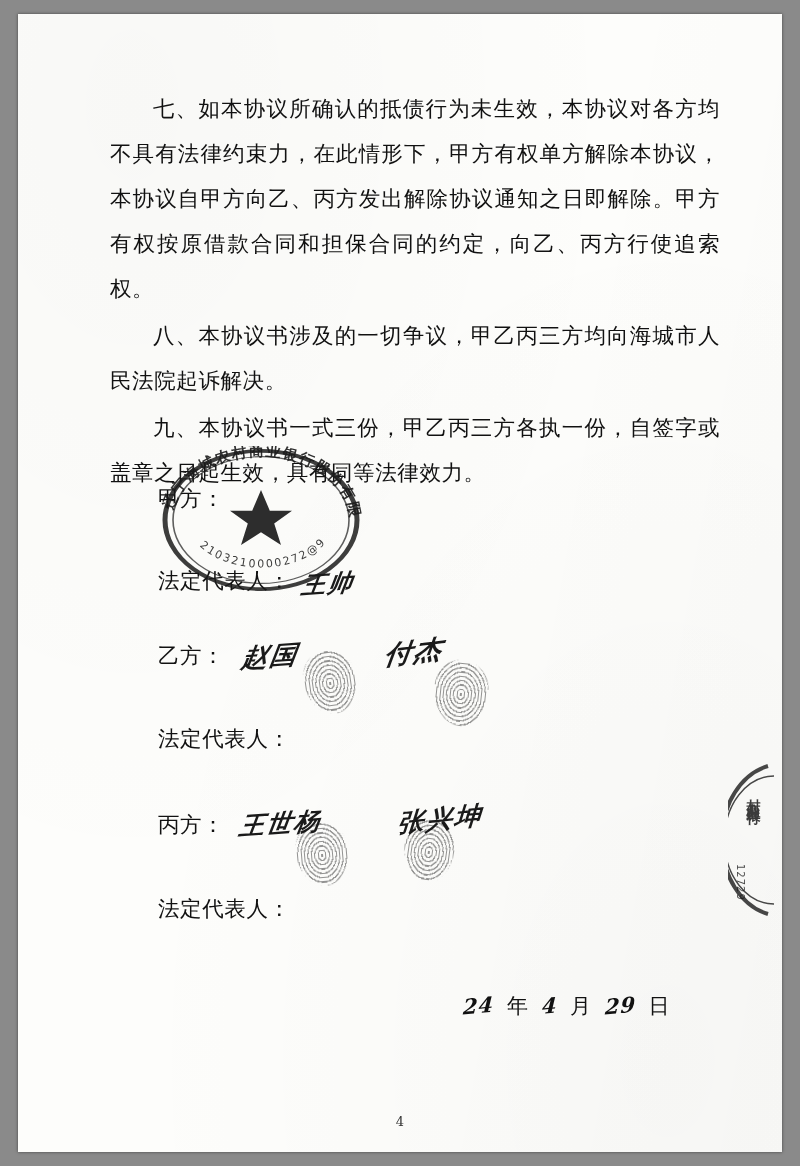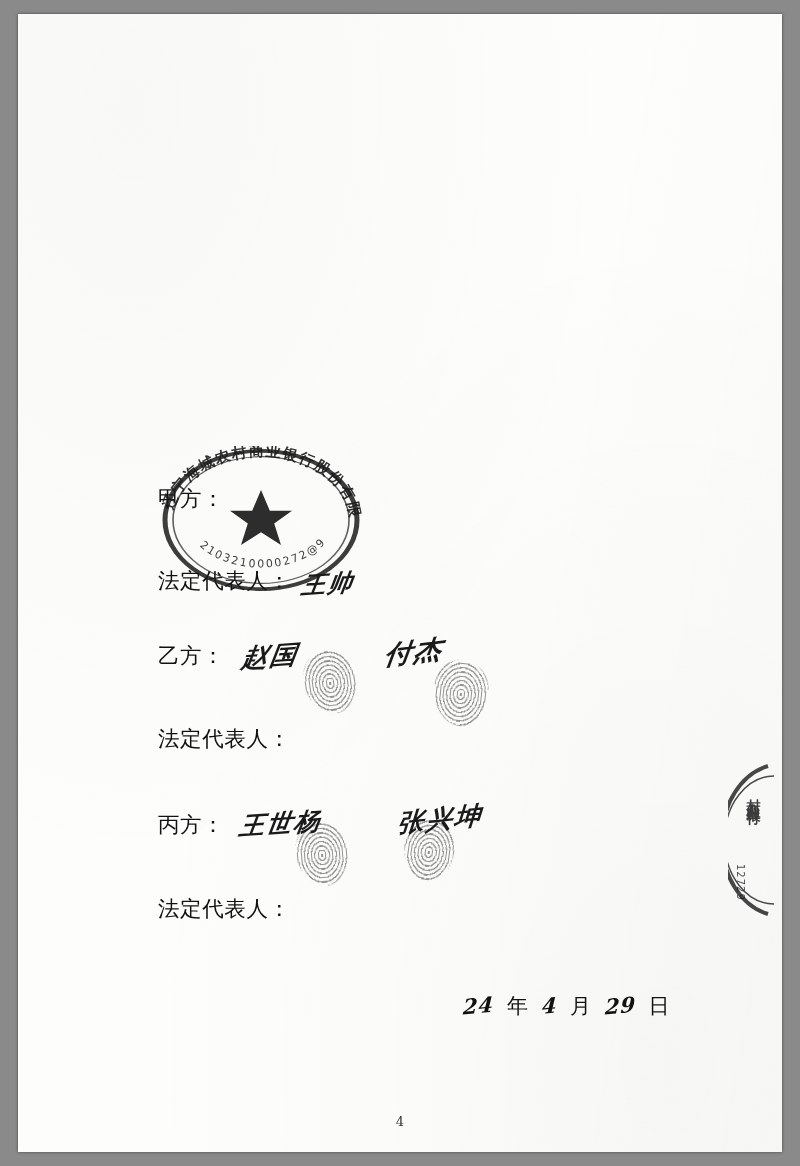--- a/index.html
+++ b/index.html
@@ -138,20 +138,25 @@
     font-size: 13px;
     color: #333;
   }
 </style>
 </head>
 <body>
 
 <div class="page">
   <div class="paper-noise"></div>
 
+  <div class="body-text">
+    <p class="para p7">七、如本协议所确认的抵债行为未生效，本协议对各方均不具有法律约束力，在此情形下，甲方有权单方解除本协议，本协议自甲方向乙、丙方发出解除协议通知之日即解除。甲方有权按原借款合同和担保合同的约定，向乙、丙方行使追索权。</p>
+    <p class="para p8">八、本协议书涉及的一切争议，甲乙丙三方均向海城市人民法院起诉解决。</p>
+    <p class="para p9">九、本协议书一式三份，甲乙丙三方各执一份，自签字或盖章之日起生效，具有同等法律效力。</p>
+  </div>
 
   <div class="sig-block">
 
     <div class="sig-line">
       <span class="sig-label">甲方：</span>
     </div>
 
     <div class="sig-line" style="height:72px;">
       <span class="sig-label">法定代表人：</span>
       <span class="hand" style="font-size:24px; margin-left:4px; position:relative; top:4px;">王帅</span>

